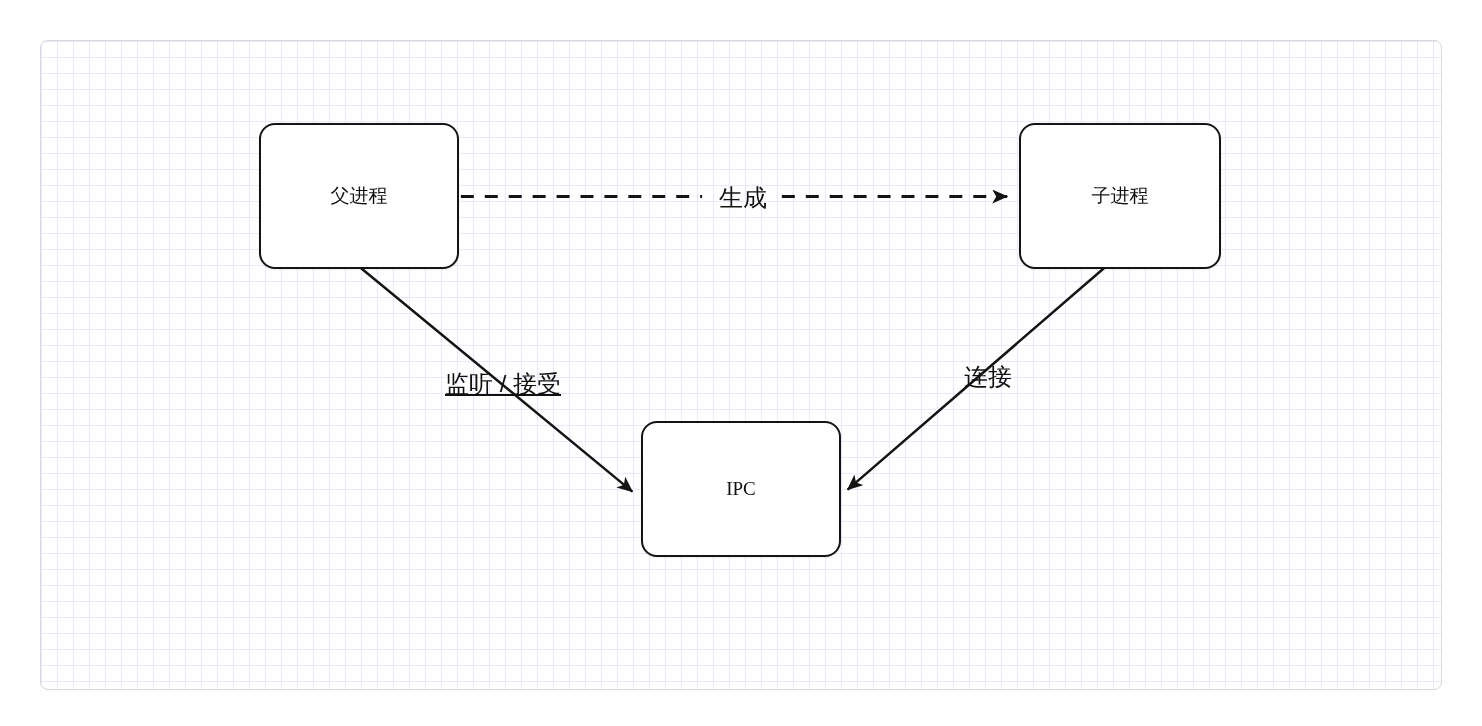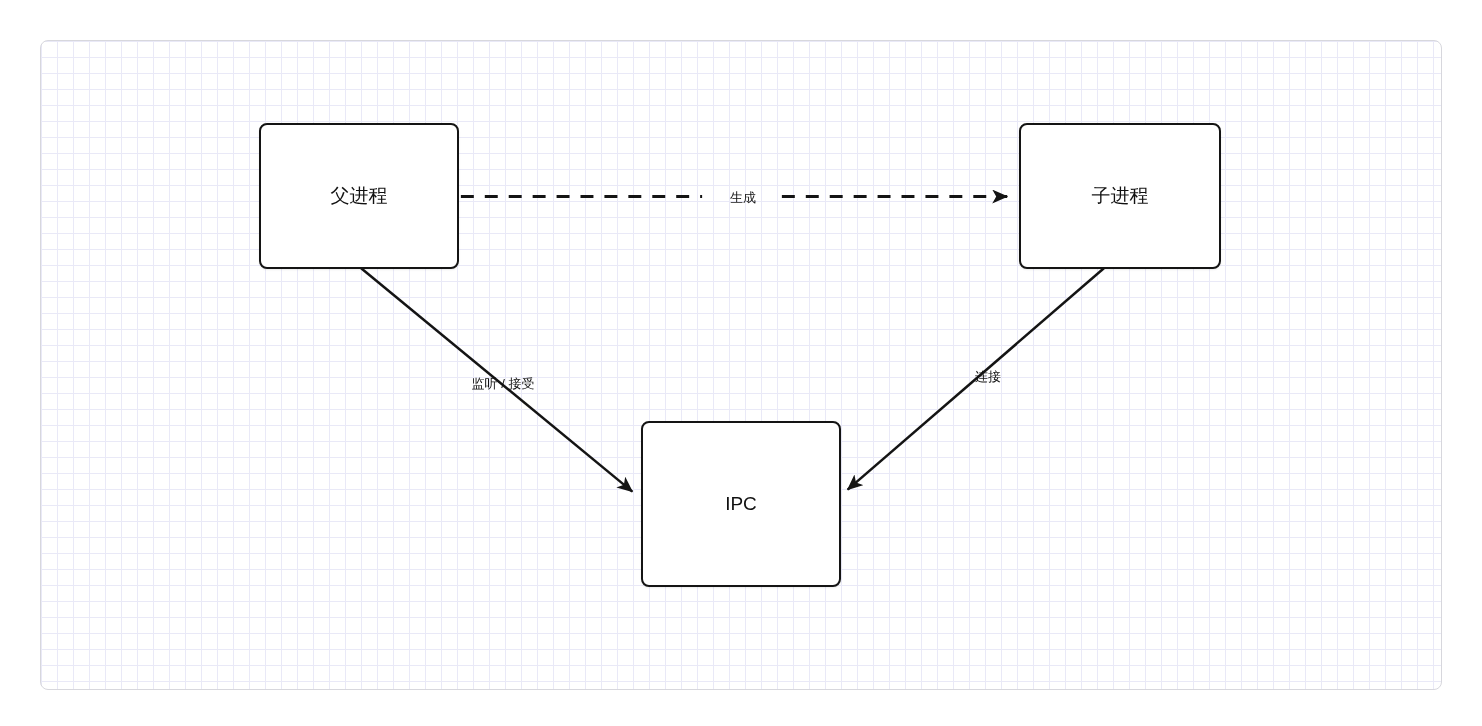--- a/index.html
+++ b/index.html
@@ -29,40 +29,41 @@
     position: absolute;
     left: 0;
     top: 0;
     width: 100%;
     height: 100%;
   }
   .node {
     position: absolute;
     background: #ffffff;
     border: 2px solid #141414;
-    border-radius: 8px;
+    border-radius: 16px;
     display: flex;
     align-items: center;
     justify-content: center;
     font-size: 19px;
     color: #111111;
     box-shadow: 0 1px 2px rgba(0,0,0,0.08);
+    font-family: Liberation Serif, serif;
   }
   .node-parent { left: 218px; top: 82px;  width: 200px; height: 146px; }
   .node-child  { left: 978px; top: 82px;  width: 202px; height: 146px; text-align: right; }
-  .node-ipc    { left: 600px; top: 380px; width: 200px; height: 166px; }
+  .node-ipc    { left: 600px; top: 380px; width: 200px; height: 136px; }
   .edge-label {
     position: absolute;
-    font-size: 13px;
+    font-size: 24px;
     color: #111111;
     white-space: nowrap;
     transform: translate(-50%, -50%);
   }
   .label-spawn  { left: 702px; top: 157px; }
-  .label-listen { left: 462px; top: 343px; }
+  .label-listen { left: 462px; top: 343px; text-decoration: underline; }
   .label-connect{ left: 947px; top: 336px; }
 </style>
 </head>
 <body>
 
 <div class="canvas">
 
   <svg class="edges-layer" viewBox="0 0 1402 650" width="1402" height="650" xmlns="http://www.w3.org/2000/svg">
     <defs>
       <marker id="arrowhead" markerUnits="userSpaceOnUse" markerWidth="20" markerHeight="16" refX="15" refY="7" orient="auto">

